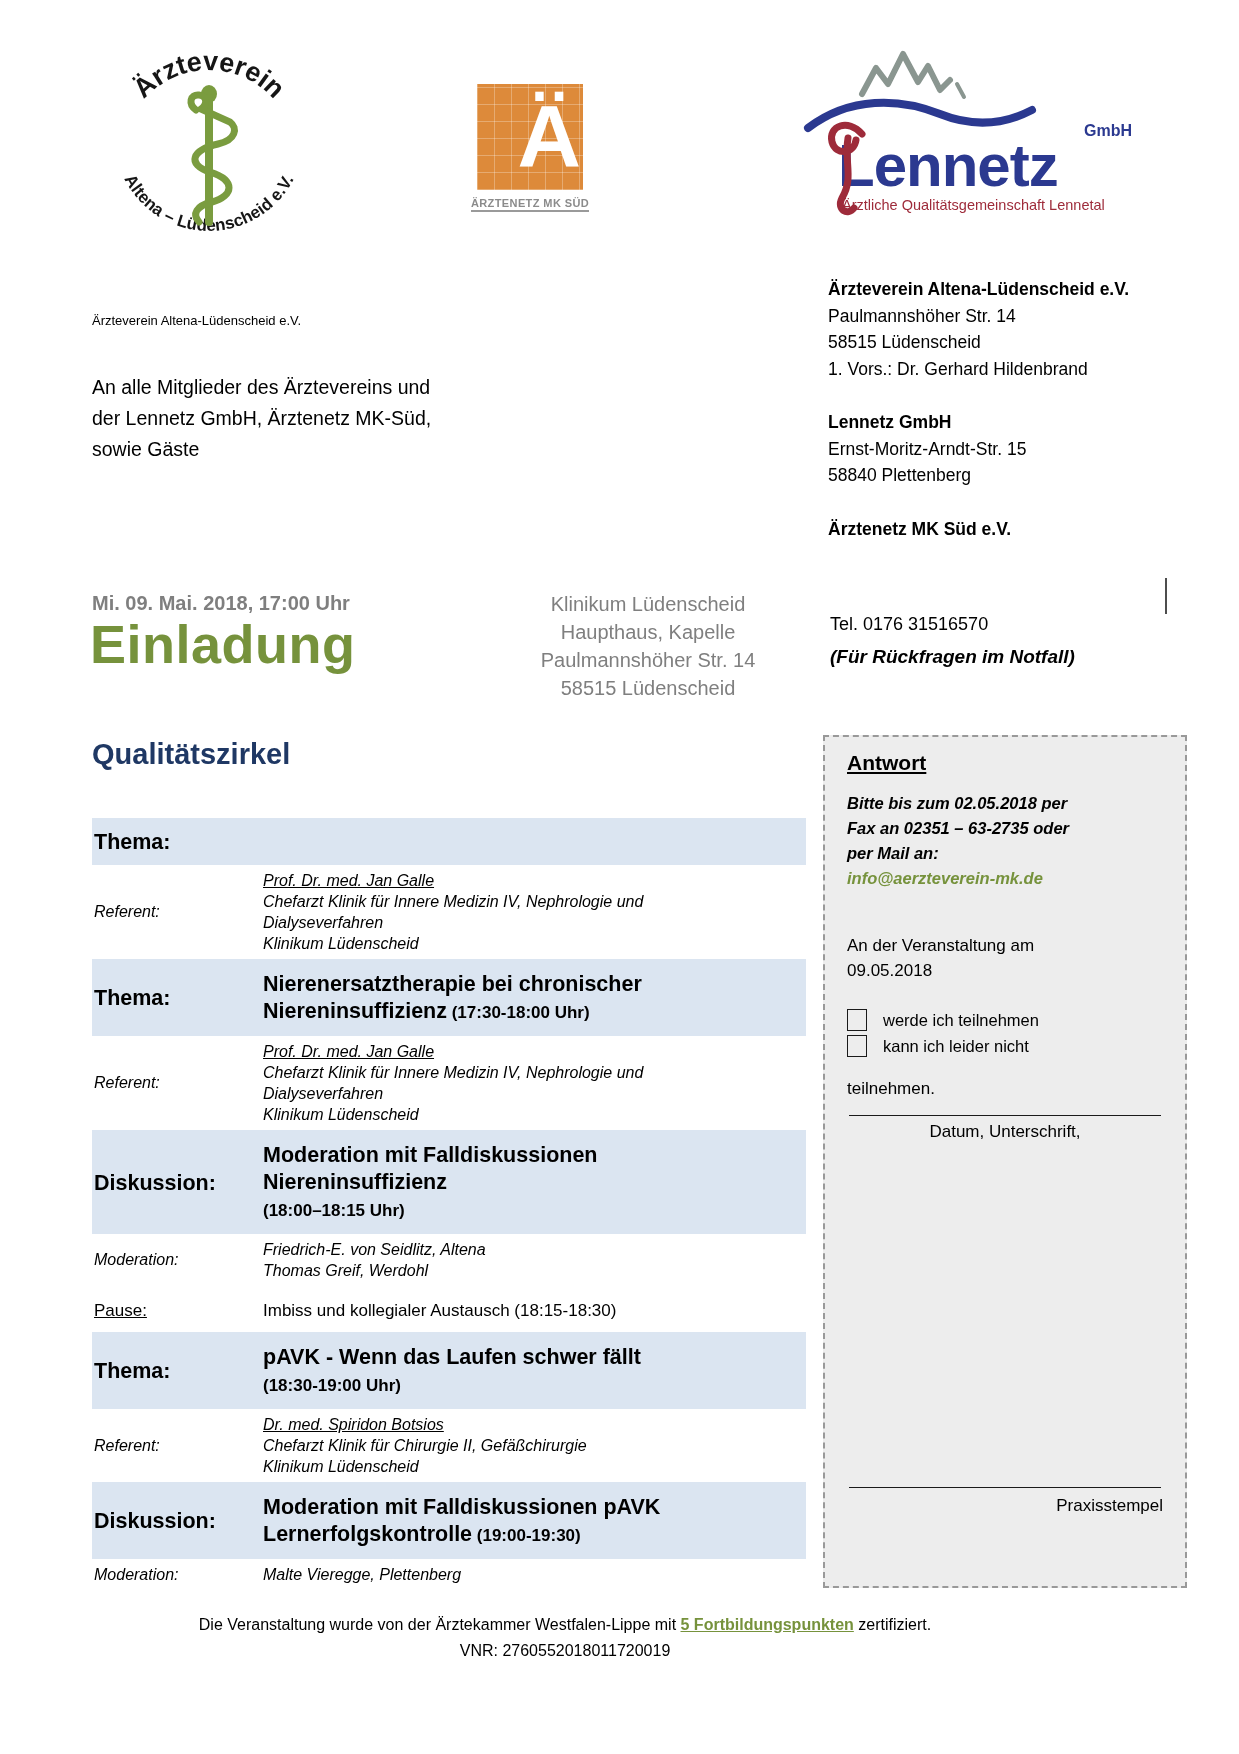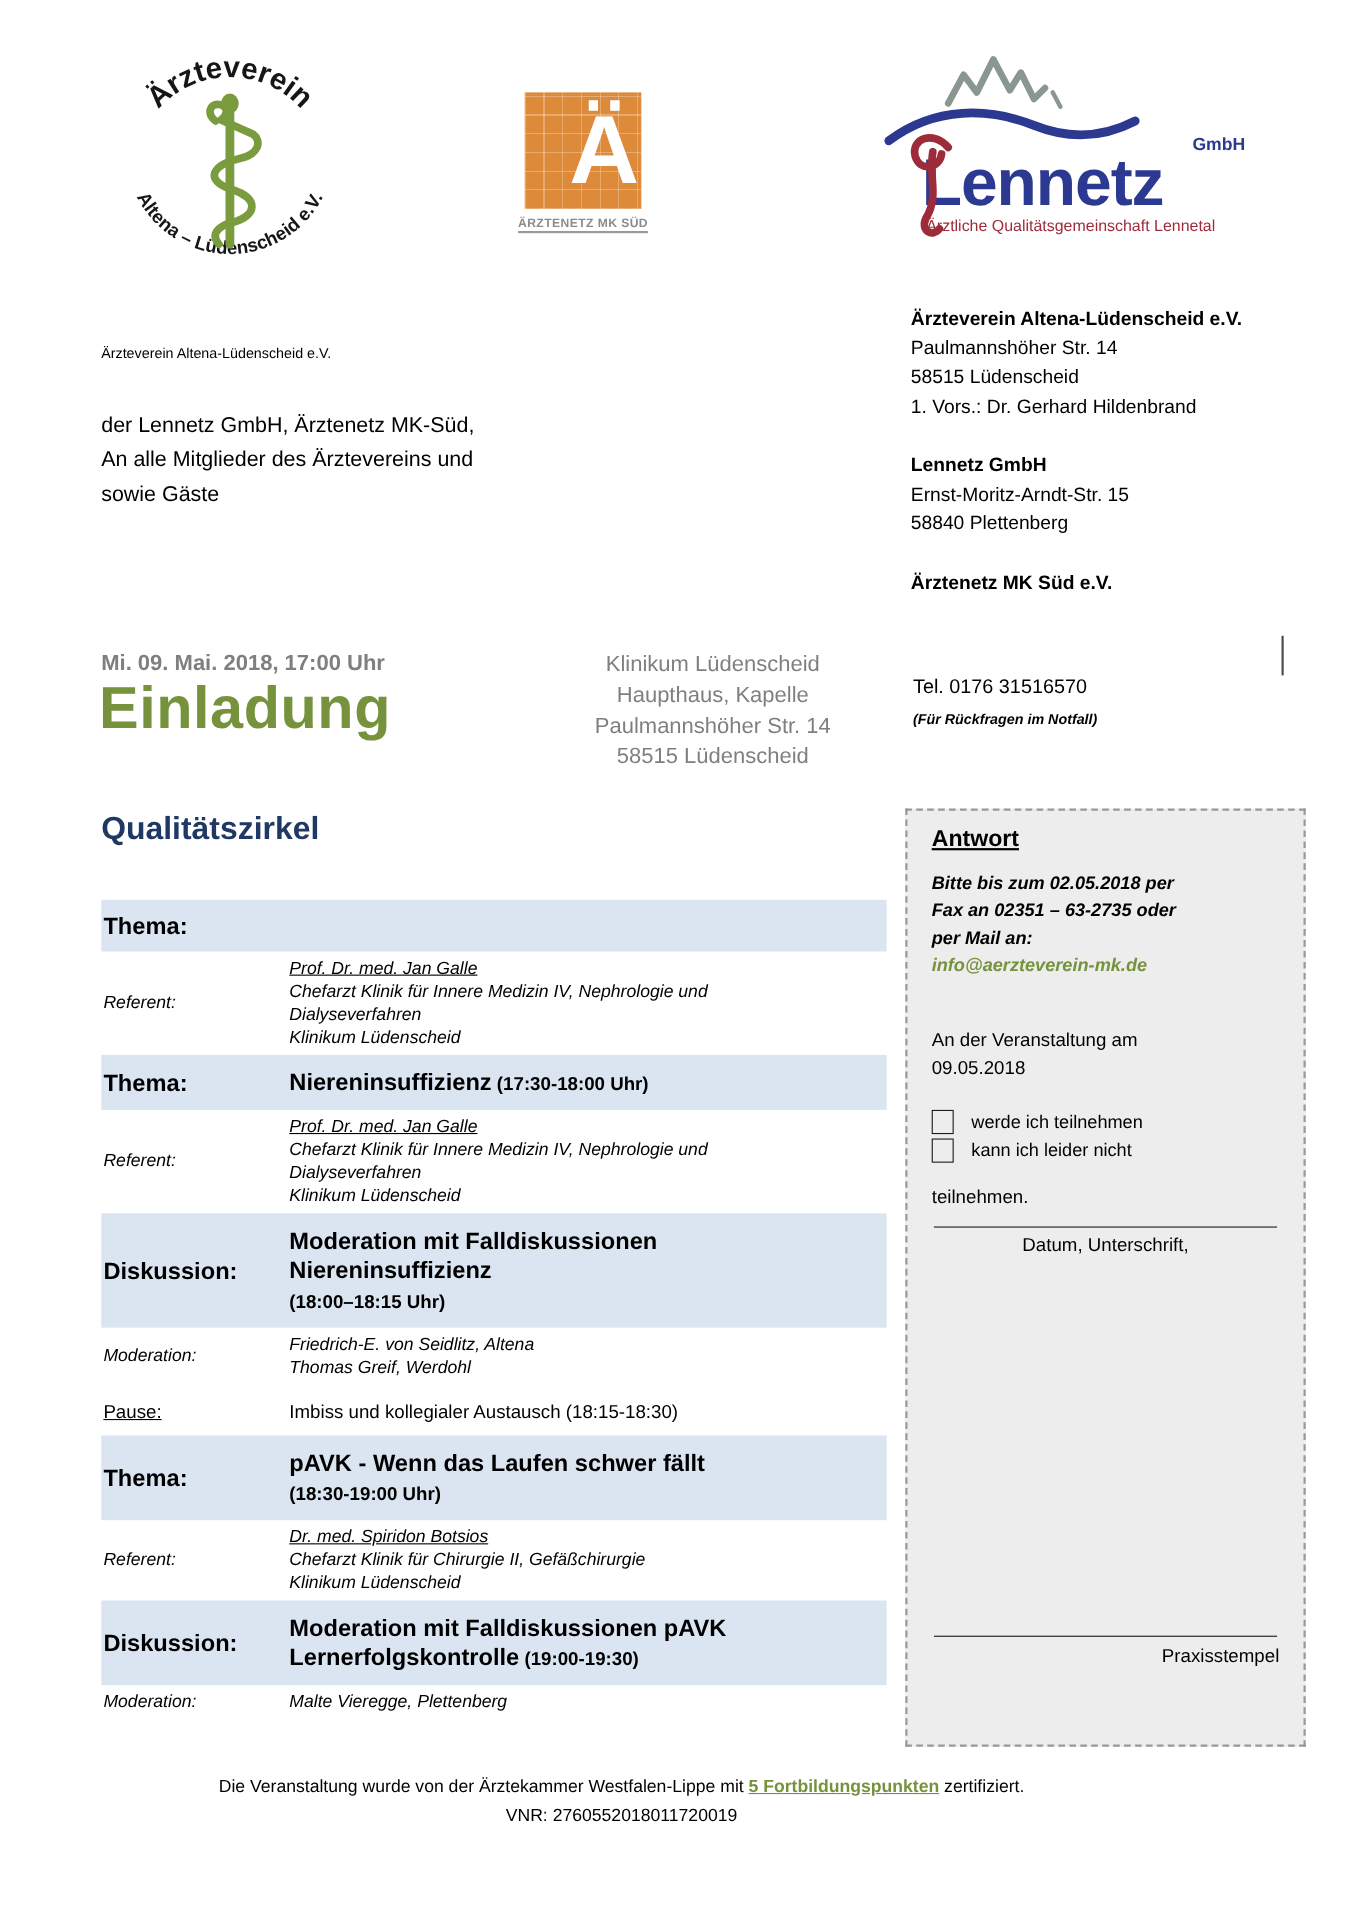--- a/index.html
+++ b/index.html
@@ -24,21 +24,21 @@
   .recipient { position:absolute; left:92px; top:372px; font-size:19.5px; line-height:31px; }
   .addr-col { position:absolute; left:828px; top:276px; font-size:17.5px; line-height:26.5px; }
   .addr-block { margin-bottom:27px; }
   .addr-name { font-weight:bold; }
   
   .event-date { position:absolute; left:92px; top:592px; font-size:20px; font-weight:bold; color:#7f7f7f; }
   .event-title { position:absolute; left:90px; top:613px; font-size:54px; font-weight:bold; color:#76923c; letter-spacing:0.5px; }
   .event-loc { position:absolute; left:478px; top:590px; width:340px; text-align:center;
     font-size:20px; color:#7f7f7f; line-height:28px; }
   .event-phone { position:absolute; left:830px; top:614px; font-size:18px; }
-  .event-phone-note { position:absolute; left:830px; top:646px; font-size:13px; font-weight:bold; font-style:italic; }
+  .event-phone-note { position:absolute; left:830px; top:646px; font-size:19px; font-weight:bold; font-style:italic; }
   .cursor-bar { position:absolute; left:1165px; top:578px; width:2px; height:36px; background:#4d4d4d; }
   
   .section-title { position:absolute; left:92px; top:738px; font-size:29px; font-weight:bold; color:#1f3864; }
   
   .agenda { position:absolute; left:92px; top:818px; width:714px; }
   .arow { display:flex; align-items:center; }
   .arow.heading { background:#dbe5f1; padding:12px 0 10px; }
   .arow.detail { padding:5px 0; }
   .arow.plain { padding:14px 0 10px; }
   .alabel { flex:none; width:171px; padding-left:2px; box-sizing:border-box; }
@@ -111,22 +111,22 @@
       <text x="38" y="146" font-size="60" font-weight="bold" fill="#2b3990" letter-spacing="-1">Lennetz</text>
       <text x="284" y="96" font-size="16" font-weight="bold" fill="#2b3990">GmbH</text>
       <path d="M62,94 C 48,78 28,86 32,102 C 36,116 54,114 56,100 M 48,98 C 44,122 54,138 42,158 C 36,170 48,176 54,168" fill="none" stroke="#9e2b3a" stroke-width="7" stroke-linecap="round"></path>
       <text x="42" y="170" font-size="14.5" fill="#9e2b3a">Ärztliche Qualitätsgemeinschaft Lennetal</text>
     </svg>
   </div>
 
   <div class="sender-small">Ärzteverein Altena-Lüdenscheid e.V.</div>
 
   <div class="recipient">
+    <div>An alle Mitglieder des Ärztevereins und</div>
     <div>der Lennetz GmbH, Ärztenetz MK-Süd,</div>
-    <div>An alle Mitglieder des Ärztevereins und</div>
     <div>sowie Gäste</div>
   </div>
 
   <div class="addr-col">
       <div class="addr-block">
         <div class="addr-name">Ärzteverein Altena-Lüdenscheid e.V.</div>
         <div>Paulmannshöher Str. 14</div>
         <div>58515 Lüdenscheid</div>
         <div>1. Vors.: Dr. Gerhard Hildenbrand</div>
       </div>
@@ -163,20 +163,21 @@
         <div class="acontent">
           <div class="aline"><span class="ul">Prof. Dr. med. Jan Galle</span></div>
           <div class="aline"><span class="">Chefarzt Klinik für Innere Medizin IV, Nephrologie und</span></div>
           <div class="aline"><span class="">Dialyseverfahren</span></div>
           <div class="aline"><span class="">Klinikum Lüdenscheid</span></div>
         </div>
       </div>
       <div class="arow heading">
         <div class="alabel">Thema:</div>
         <div class="acontent">
+          <div class="aline"><span class="">Nierenersatztherapie bei chronischer</span></div>
           <div class="aline"><span class="">Niereninsuffizienz</span><span class="sm "> (17:30-18:00 Uhr)</span></div>
         </div>
       </div>
       <div class="arow detail">
         <div class="alabel">Referent:</div>
         <div class="acontent">
           <div class="aline"><span class="ul">Prof. Dr. med. Jan Galle</span></div>
           <div class="aline"><span class="">Chefarzt Klinik für Innere Medizin IV, Nephrologie und</span></div>
           <div class="aline"><span class="">Dialyseverfahren</span></div>
           <div class="aline"><span class="">Klinikum Lüdenscheid</span></div>

